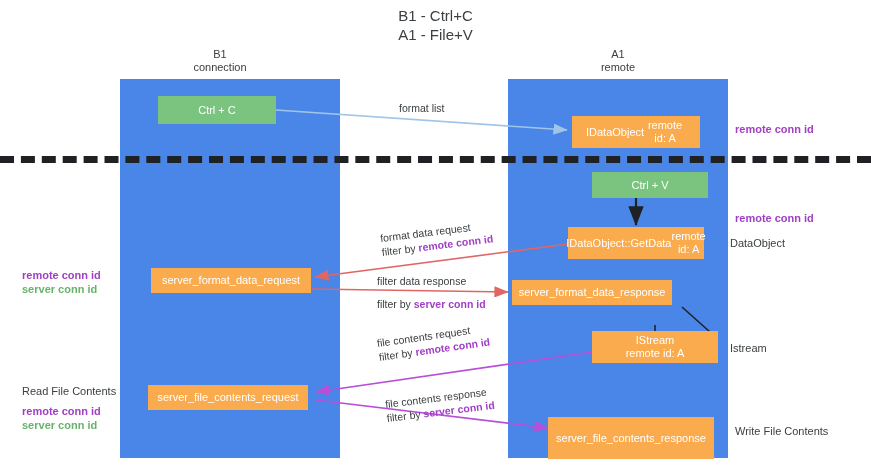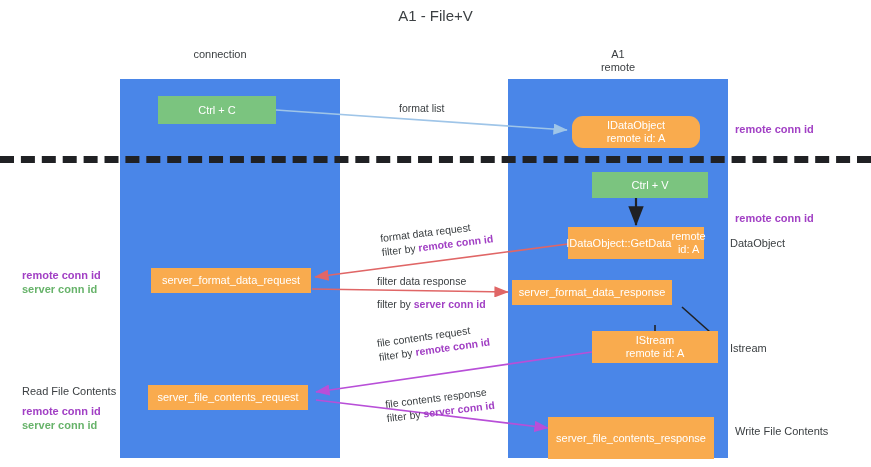--- a/index.html
+++ b/index.html
@@ -56,24 +56,26 @@
 
   
   #arrows{position:absolute;left:0;top:0;width:871px;height:467px;overflow:visible;}
 </style>
 </head>
 <body>
 
 <div id="stage">
 
   <div class="abs" id="title">
+    <div>B1 - Ctrl+C</div>
     <div>A1 - File+V</div>
   </div>
 
   <div class="abs col-head" style="left:150px;top:48px;width:140px;">
+    <div>B1</div>
     <div>connection</div>
   </div>
   <div class="abs col-head" style="left:548px;top:48px;width:140px;">
     <div>A1</div>
     <div>remote</div>
   </div>
 
   <div class="abs lane" style="left:120px;top:79px;width:220px;height:379px;"></div>
   <div class="abs lane" style="left:508px;top:79px;width:220px;height:379px;"></div>
 
@@ -107,21 +109,21 @@
 
     <line x1="592" y1="352" x2="316" y2="392" stroke="#b84fd8" stroke-width="1.6" marker-end="url(#ah-purple)"></line>
 
     <line x1="316" y1="400" x2="548" y2="428" stroke="#b84fd8" stroke-width="1.6" marker-end="url(#ah-purple)"></line>
   </svg>
 
   <div class="abs box green" style="left:158px;top:96px;width:118px;height:28px;">
     <span>Ctrl + C</span>
   </div>
 
-  <div class="abs box orange" style="left:572px;top:116px;width:128px;height:32px;flex-direction:column;border-radius:11px;">
+  <div class="abs box orange" style="left:572px;top:116px;width:128px;height:32px;flex-direction:row;">
     <span>IDataObject</span>
     <span class="l2">remote id: A</span>
   </div>
 
   <div class="abs box green" style="left:592px;top:172px;width:116px;height:26px;">
     <span>Ctrl + V</span>
   </div>
 
   <div class="abs box orange" style="left:568px;top:227px;width:136px;height:32px;flex-direction:row;">
     <span>IDataObject::GetData</span>

